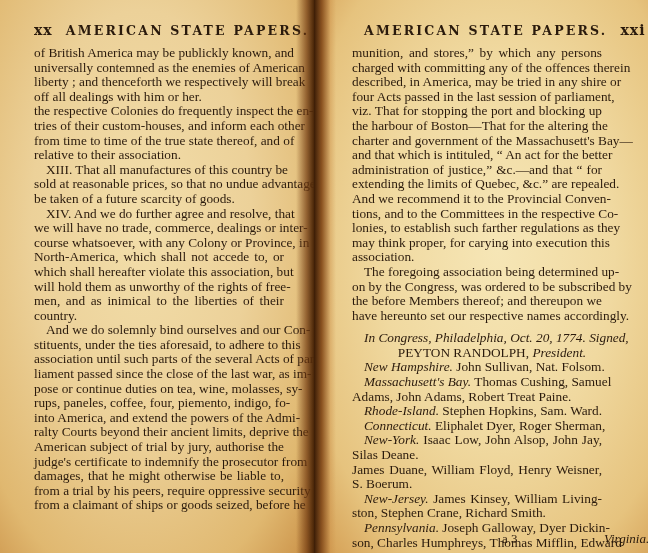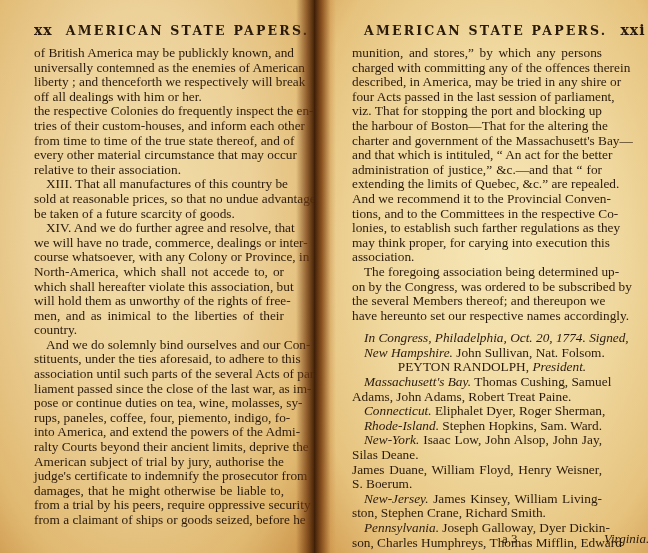--- a/index.html
+++ b/index.html
@@ -39,21 +39,20 @@
     <span class="pg">xx</span>&nbsp;&nbsp;<span>AMERICAN STATE PAPERS.</span>
   </div>
   <div class="body-text" id="left-body">
       <span class="line ">of British America may be publickly known, and</span>
       <span class="line ">universally contemned as the enemies of American</span>
       <span class="line ">liberty ; and thenceforth we respectively will break</span>
       <span class="line  last">off all dealings with him or her.</span>
       <span class="line ">the respective Colonies do frequently inspect the en-</span>
       <span class="line ">tries of their custom-houses, and inform each other</span>
       <span class="line ">from time to time of the true state thereof, and of</span>
-      <span class="line ">every other material circumstance that may occur</span>
       <span class="line  last">relative to their association.</span>
       <span class="line  indent">XIII. That all manufactures of this country be</span>
       <span class="line ">sold at reasonable prices, so that no undue advantage</span>
       <span class="line  last">be taken of a future scarcity of goods.</span>
       <span class="line  indent">XIV. And we do further agree and resolve, that</span>
       <span class="line ">we will have no trade, commerce, dealings or inter-</span>
       <span class="line ">course whatsoever, with any Colony or Province, in</span>
       <span class="line ">North-America, which shall not accede to, or</span>
       <span class="line ">which shall hereafter violate this association, but</span>
       <span class="line ">will hold them as unworthy of the rights of free-</span>
@@ -91,30 +90,30 @@
       <span class="line ">and that which is intituled, “ An act for the better</span>
       <span class="line ">administration of justice,” &amp;c.—and that “ for</span>
       <span class="line ">extending the limits of Quebec, &amp;c.” are repealed.</span>
       <span class="line ">And we recommend it to the Provincial Conven-</span>
       <span class="line ">tions, and to the Committees in the respective Co-</span>
       <span class="line ">lonies, to establish such farther regulations as they</span>
       <span class="line ">may think proper, for carying into execution this</span>
       <span class="line  last">association.</span>
       <span class="line  indent">The foregoing association being determined up-</span>
       <span class="line ">on by the Congress, was ordered to be subscribed by</span>
-      <span class="line ">the several Members thereof; and thereupon we</span>
+      <span class="line ">the before Members thereof; and thereupon we</span>
       <span class="line  last">have hereunto set our respective names accordingly.</span>
       <span class="gap"></span>
       <span class="line indent it" style="text-align-last: justify;">In Congress, Philadelphia, Oct. 20, 1774.  Signed,</span>
+      <span class="line center" style="padding-left: 30px;"><span>PEYTON RANDOLPH, </span><span class="it">President.</span></span>
       <span class="line indent last"><span class="it">New Hampshire.  </span><span>John Sullivan, Nat. Folsom.</span></span>
-      <span class="line center" style="padding-left: 30px;"><span>PEYTON RANDOLPH, </span><span class="it">President.</span></span>
       <span class="line indent"><span class="it">Massachusett's Bay.  </span><span>Thomas Cushing, Samuel</span></span>
       <span class="line last">Adams, John Adams, Robert Treat Paine.</span>
+      <span class="line indent last"><span class="it">Rhode-Island.  </span><span>Stephen Hopkins, Sam. Ward.</span></span>
       <span class="line indent"><span class="it">Connecticut.  </span><span>Eliphalet Dyer, Roger Sherman,</span></span>
-      <span class="line indent last"><span class="it">Rhode-Island.  </span><span>Stephen Hopkins, Sam. Ward.</span></span>
       <span class="line indent"><span class="it">New-York.  </span><span>Isaac Low, John Alsop, John Jay,</span></span>
       <span class="line last">Silas Deane.</span>
       <span class="line">James Duane, William Floyd, Henry Weisner,</span>
       <span class="line last">S. Boerum.</span>
       <span class="line indent"><span class="it">New-Jersey.  </span><span>James Kinsey, William Living-</span></span>
       <span class="line last">ston, Stephen Crane, Richard Smith.</span>
       <span class="line indent"><span class="it">Pennsylvania.  </span><span>Joseph Galloway, Dyer Dickin-</span></span>
       <span class="line">son, Charles Humphreys, Thomas Mifflin, Edward</span>
     </div>
   <div class="footer" style="left:38px;width:250px;">

